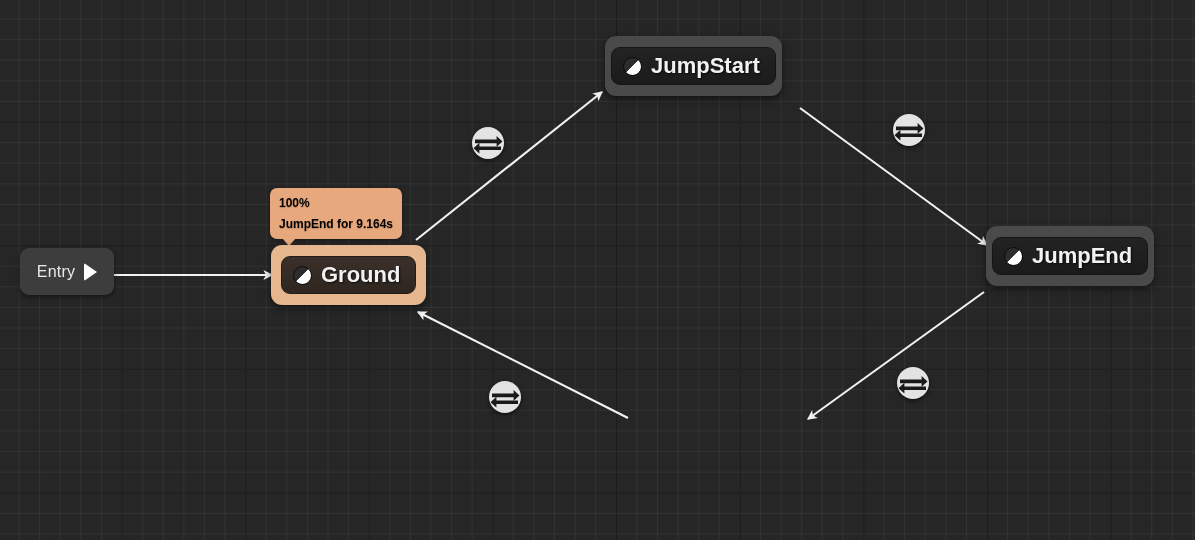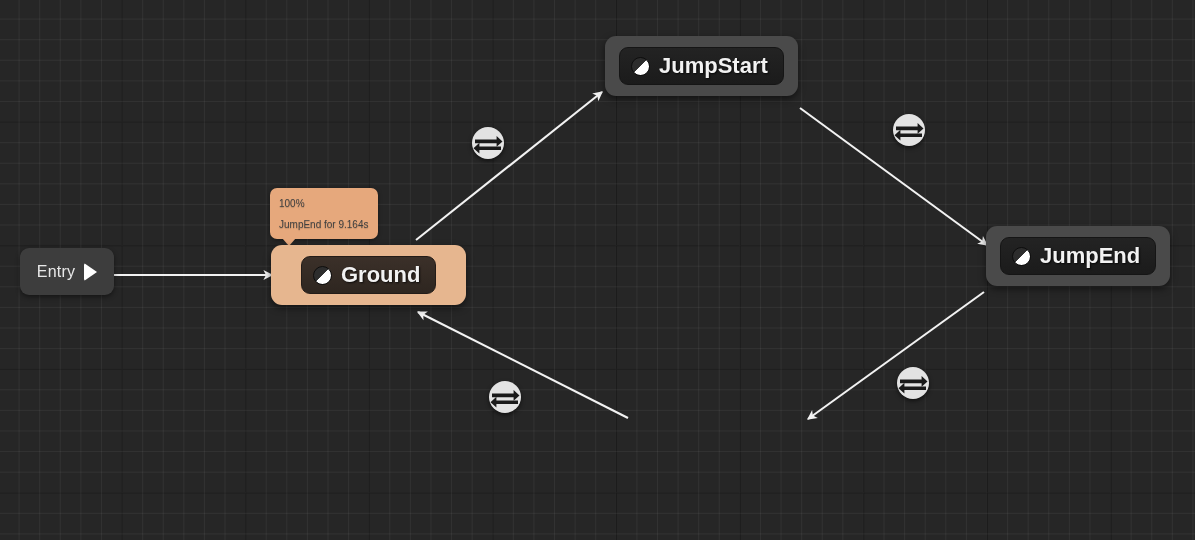--- a/index.html
+++ b/index.html
@@ -62,26 +62,26 @@
   .state-node {
     position: absolute;
     display: flex;
     align-items: center;
     justify-content: center;
     border-radius: 11px;
     box-shadow: 0 3px 7px rgba(0,0,0,0.5);
   }
   .state-node.normal {
     background: #4a4a4a;
-    padding: 11px 14px;
+    padding: 11px 6px;
     justify-content: center;
   }
   .state-node.active {
     background: #e6b68f;
-    padding: 11px 30px;
+    padding: 11px 10px;
   }
   .state-pill {
     display: flex;
     align-items: center;
     gap: 9px;
     border-radius: 9px;
     padding: 5px 15px 5px 11px;
   }
   .state-node.normal .state-pill {
     background: linear-gradient(180deg, #232323 0%, #1b1b1b 100%);
@@ -111,25 +111,26 @@
   
   .state-badge {
     position: absolute;
     background: #e6a87c;
     border-radius: 7px;
     padding: 5px 9px 4px 9px;
     box-shadow: 0 1px 4px rgba(0,0,0,0.4);
   }
   .state-badge .badge-line {
     display: block;
-    color: #404040;
-    font-size: 10px;
+    color: #000000;
+    font-size: 12px;
     line-height: 21px;
     white-space: nowrap;
     text-shadow: 0 1px 1px rgba(0,0,0,0.18);
+    font-weight: bold;
   }
   .badge-tail {
     position: absolute;
     bottom: -7px;
     left: 12px;
     width: 0; height: 0;
     border-left: 7px solid transparent;
     border-right: 7px solid transparent;
     border-top: 8px solid #e6a87c;
   }

